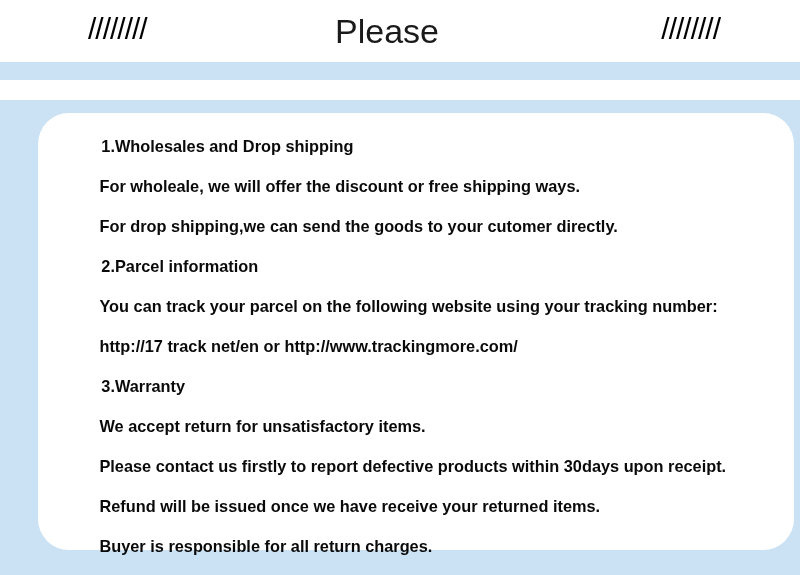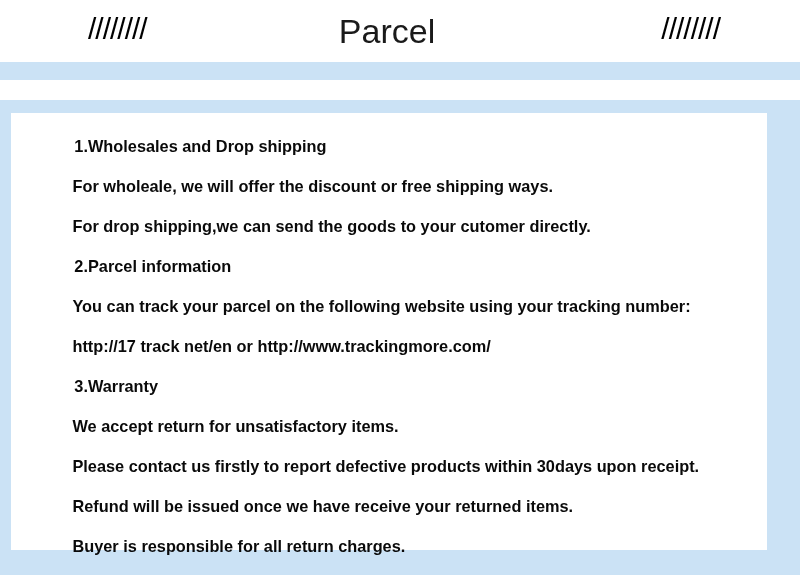--- a/index.html
+++ b/index.html
@@ -88,25 +88,26 @@
   .panel {
     position: absolute;
     left: 0;
     top: 100px;
     width: 800px;
     height: 475px;
     background: #cbe2f5;
   }
   .panel-inner {
     position: absolute;
-    left: 11px;
+    left: 38px;
     top: 13px;
     width: 756px;
     height: 437px;
     background: #ffffff;
+    border-radius: 31px;
   }
 
   
   .content {
     position: absolute;
     left: 0;
     top: 0;
     width: 756px;
     padding: 14px 0 0 0;
     box-sizing: border-box;
@@ -129,21 +130,21 @@
   }
 </style>
 </head>
 <body>
 
 <div id="page">
 
   <div class="header">
     <div class="header-inner">
       <span class="slashes left">////////</span>
-      <span class="title">Parcel</span>
+      <span class="title">Please</span>
       <span class="slashes right">////////</span>
     </div>
   </div>
 
   <div class="divider-bar"></div>
   <div class="gap"></div>
 
   <div class="panel">
     <div class="panel-inner">
       <div class="content" id="content-lines">

